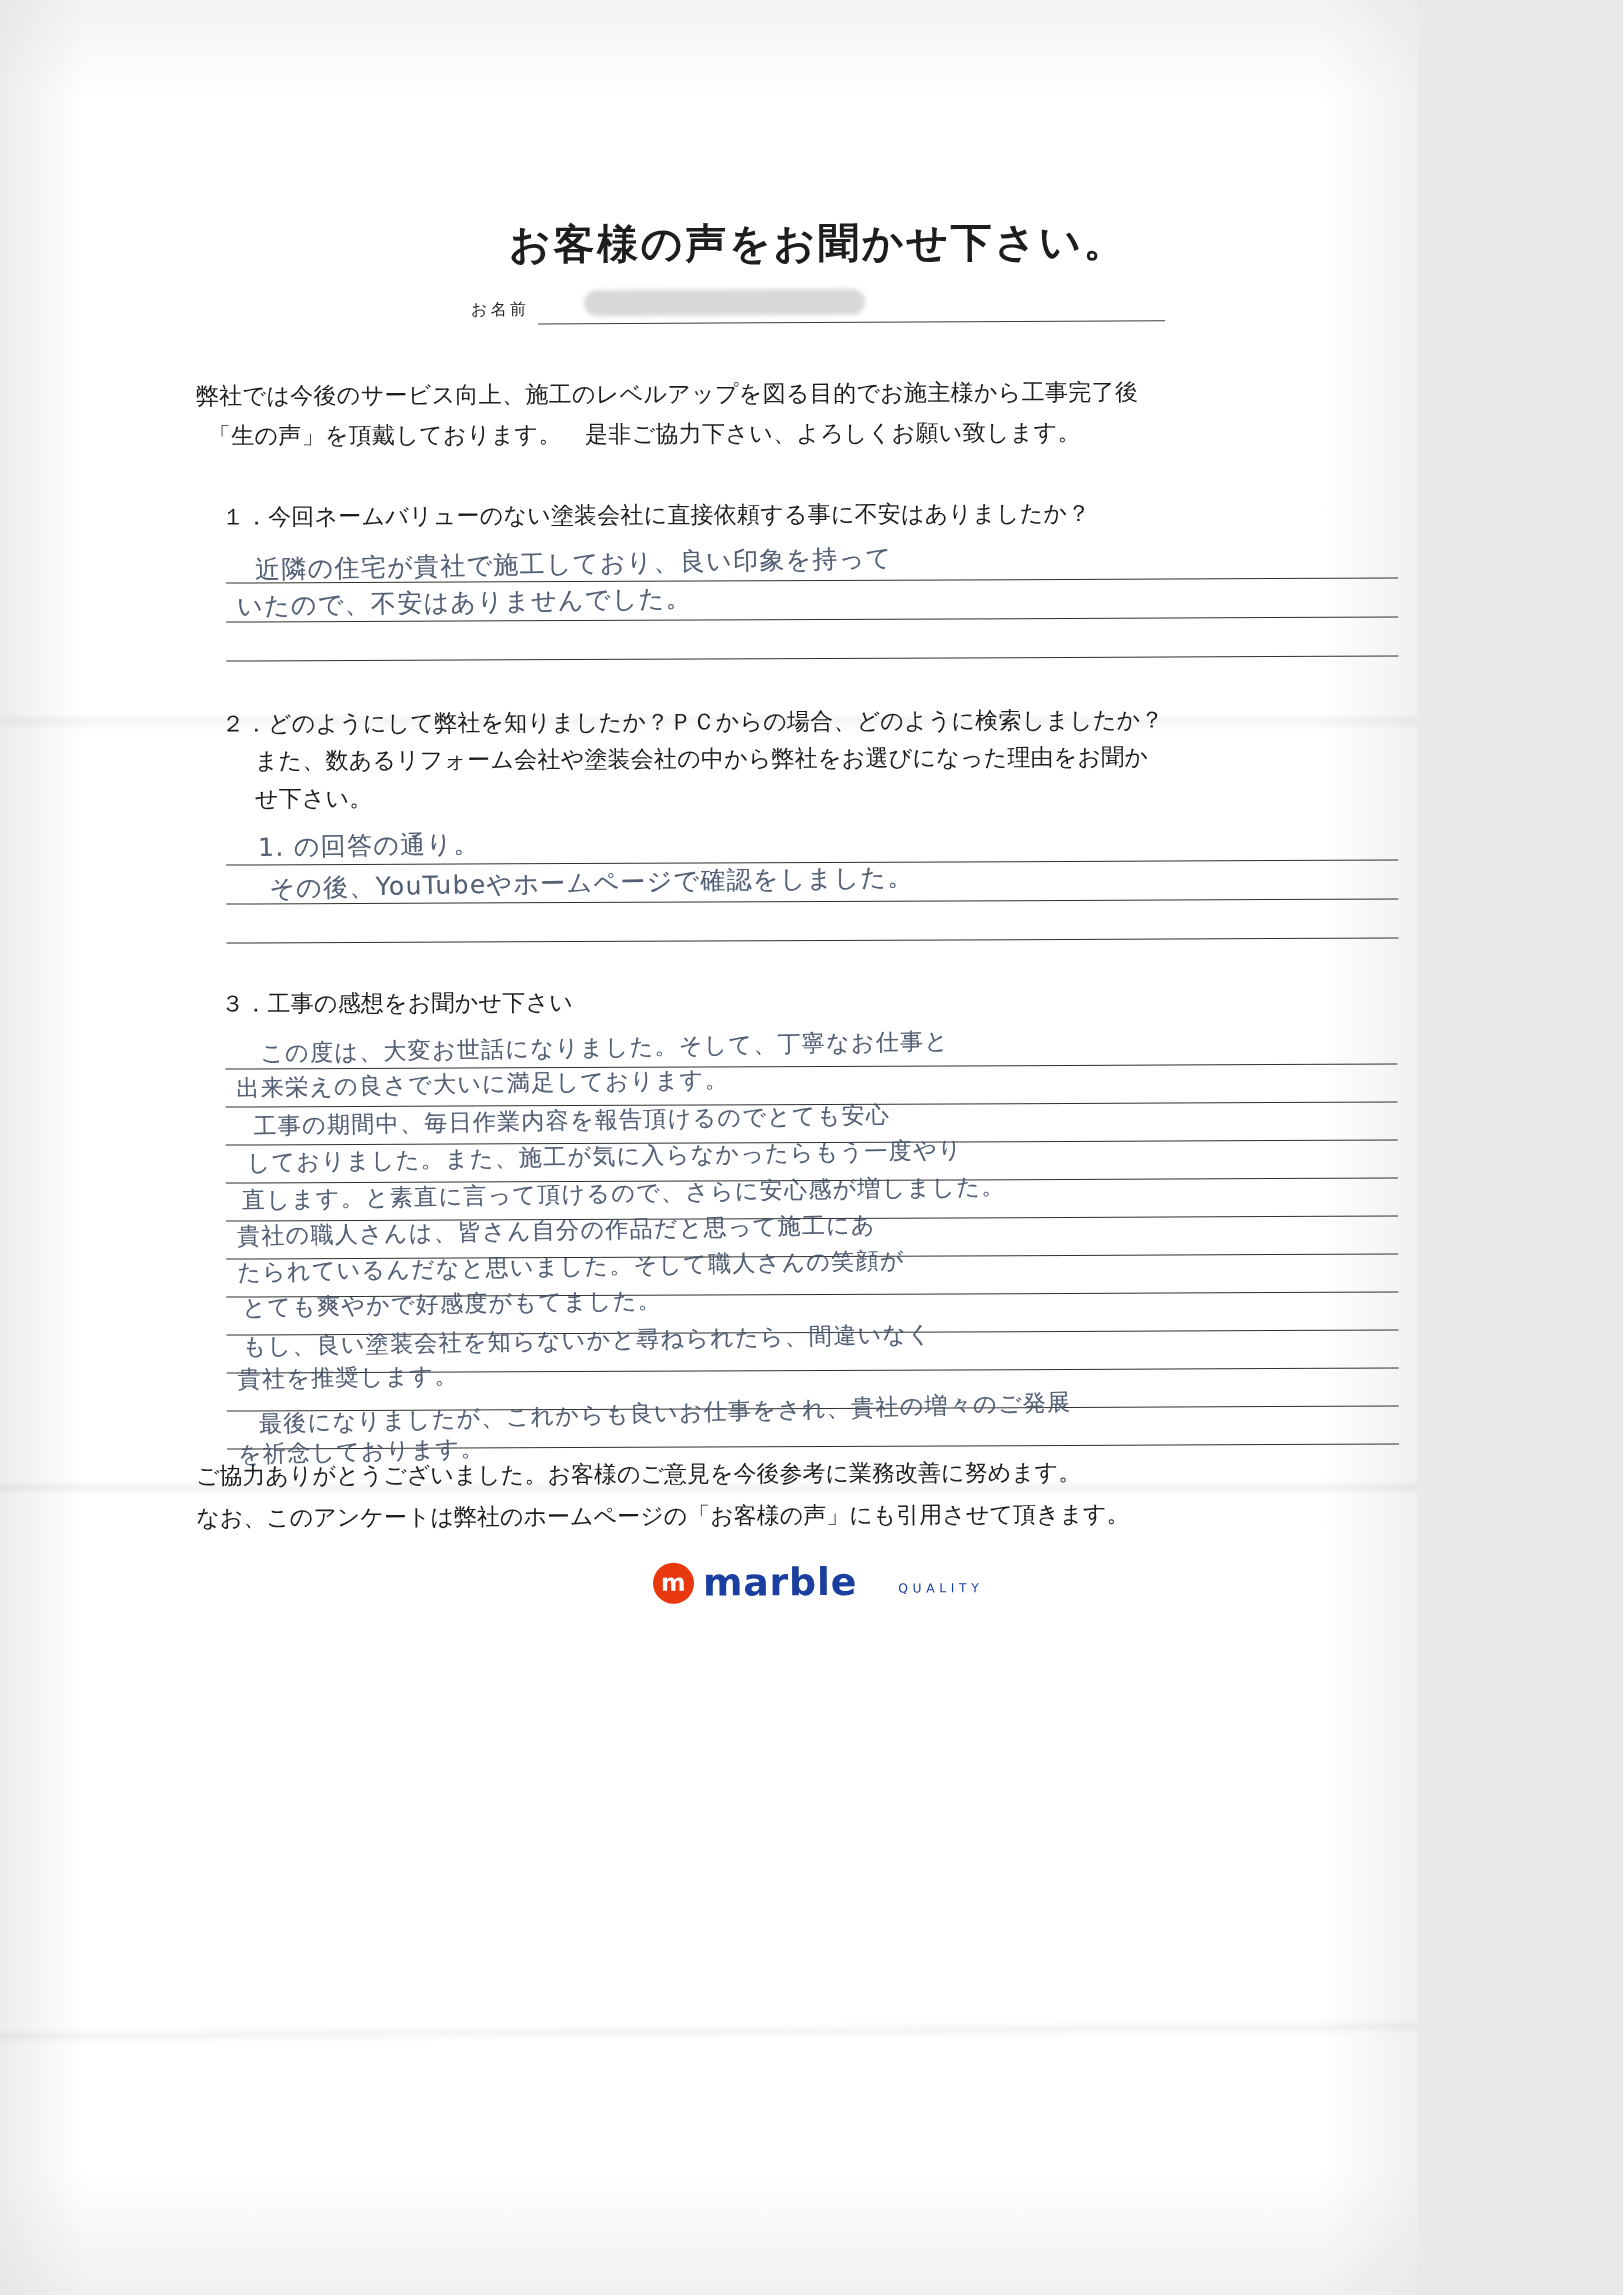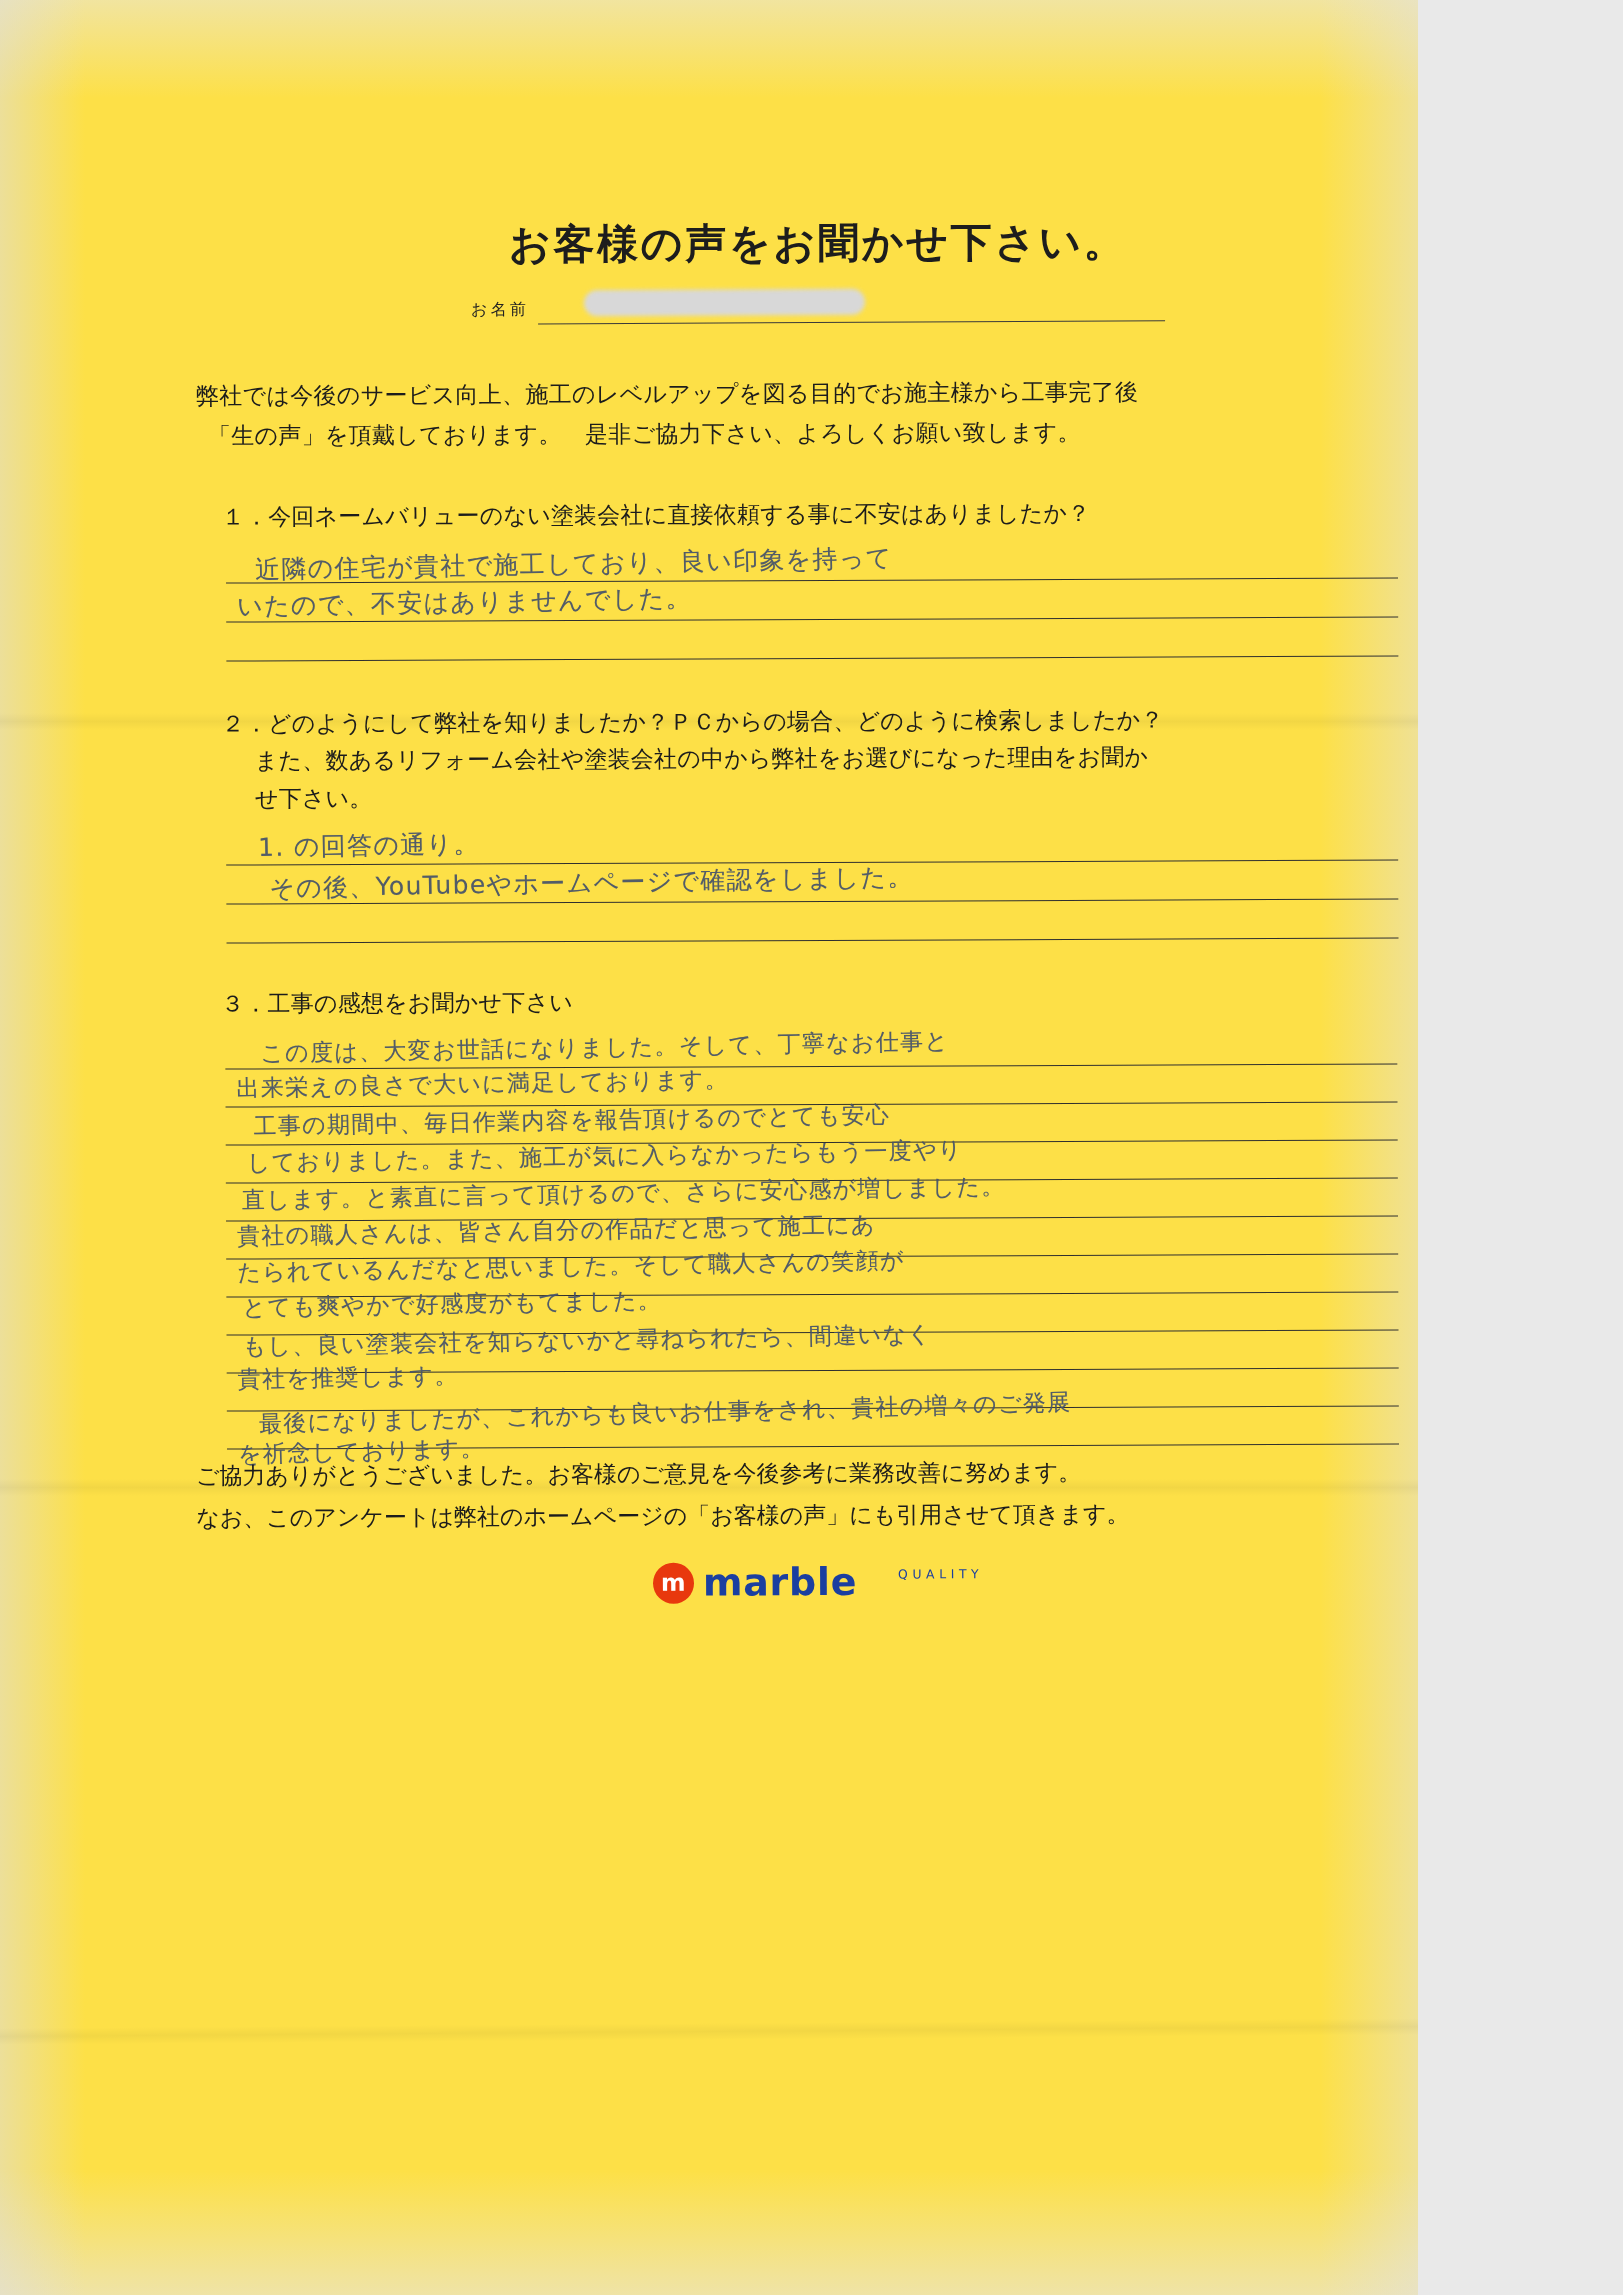--- a/index.html
+++ b/index.html
@@ -7,21 +7,21 @@
     padding: 0;
     background: #e9e9e9;
   }
   body {
     font-family: "Liberation Serif", serif;
   }
   .page {
     position: relative;
     width: 1418px;
     height: 2295px;
-    background: #fde047;
+    background: #ffffff;
     overflow: hidden;
     box-sizing: border-box;
   }
   
   .scan-shade {
     position: absolute;
     inset: 0;
     pointer-events: none;
     background:
       linear-gradient(90deg, rgba(222,222,222,0.55) 0px, rgba(255,255,255,0) 85px),
@@ -204,21 +204,21 @@
     font-size: 38px;
     letter-spacing: 0.7px;
     color: #1b3fa0;
     line-height: 0.95;
   }
   .logo-sub {
     font-family: "DejaVu Sans", sans-serif;
     font-size: 12.4px;
     letter-spacing: 4.6px;
     color: #1b3fa0;
-    margin-top: 3px;
+    margin-top: 17px;
     margin-left: 41px;
   }
 </style>
 </head>
 <body>
 
 <div class="page">
 
   <div class="scan-shade"></div>
   <div class="scan-fold fold-a"></div>

